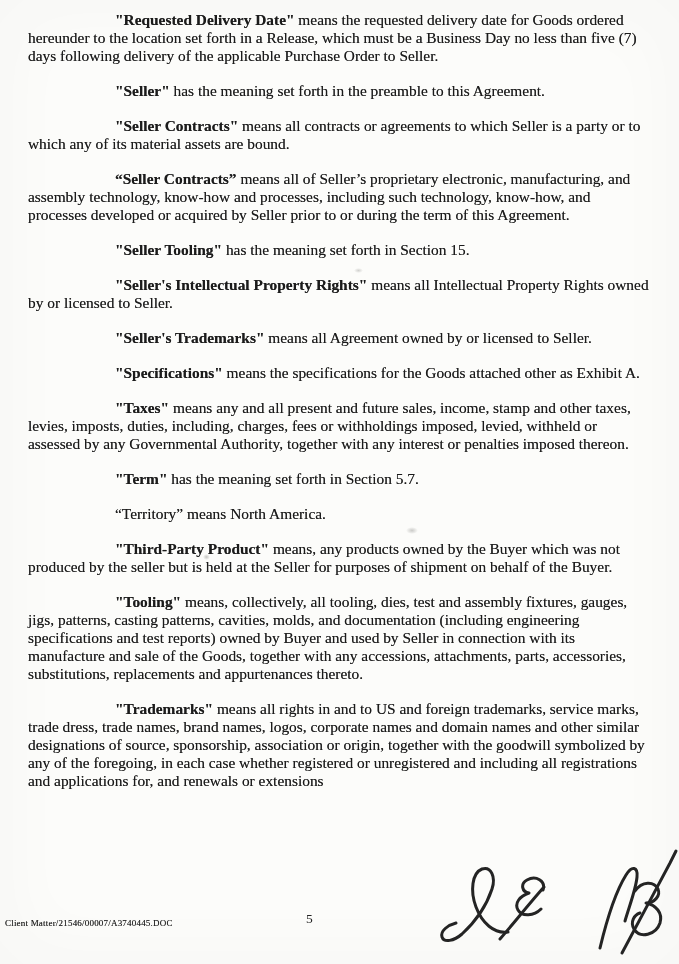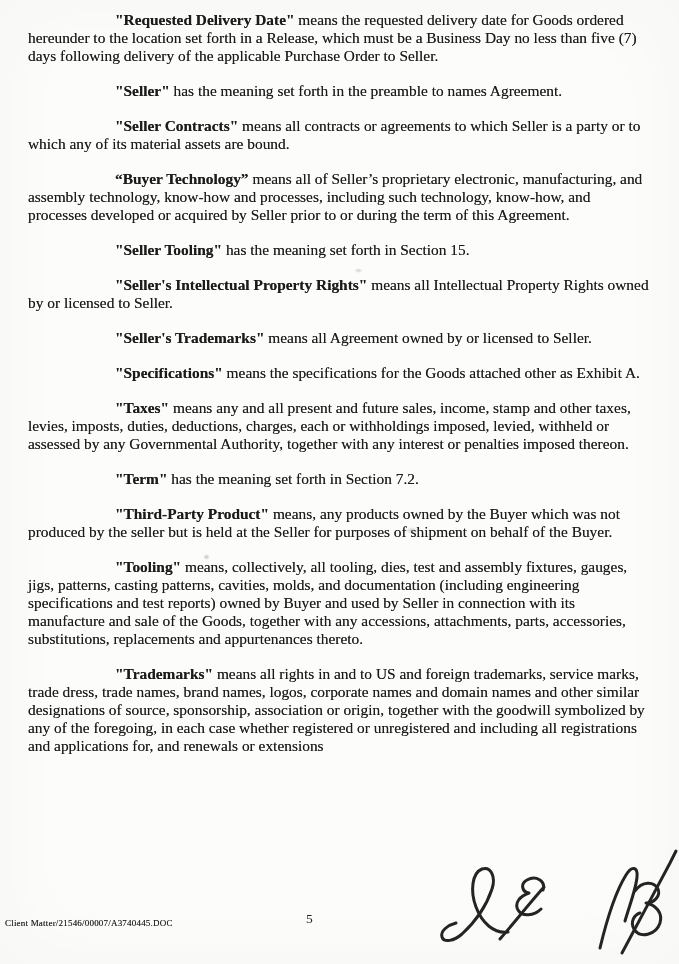--- a/index.html
+++ b/index.html
@@ -71,29 +71,30 @@
   .a3 { left: 354px; top: 268px; width: 9px; height: 5px;
         background: radial-gradient(rgba(110,110,105,0.3), rgba(110,110,105,0) 70%); }
 </style>
 </head>
 <body>
 
 <div class="page">
 
   <div class="content">
       <p class="para"><span class="term b">"Requested Delivery Date"</span><span> means the requested delivery date for Goods ordered hereunder to the location set forth in a Release, which must be a Business Day no less than five (7) days following delivery of the applicable Purchase Order to Seller.</span></p>
-      <p class="para"><span class="term b">"Seller"</span><span> has the meaning set forth in the preamble to names Agreement.</span></p>
+      <p class="para"><span class="term b">"Seller"</span><span> has the meaning set forth in the preamble to this Agreement.</span></p>
       <p class="para"><span class="term b">"Seller Contracts"</span><span> means all contracts or agreements to which Seller is a party or to which any of its material assets are bound.</span></p>
-      <p class="para"><span class="term b">“Buyer Technology”</span><span> means all of Seller’s proprietary electronic, manufacturing, and assembly technology, know-how and processes, including such technology, know-how, and processes developed or acquired by Seller prior to or during the term of this Agreement.</span></p>
+      <p class="para"><span class="term b">“Seller Contracts”</span><span> means all of Seller’s proprietary electronic, manufacturing, and assembly technology, know-how and processes, including such technology, know-how, and processes developed or acquired by Seller prior to or during the term of this Agreement.</span></p>
       <p class="para"><span class="term b">"Seller Tooling"</span><span> has the meaning set forth in Section 15.</span></p>
       <p class="para"><span class="term b">"Seller's Intellectual Property Rights"</span><span> means all Intellectual Property Rights owned by or licensed to Seller.</span></p>
       <p class="para"><span class="term b">"Seller's Trademarks"</span><span> means all Agreement owned by or licensed to Seller.</span></p>
       <p class="para"><span class="term b">"Specifications"</span><span> means the specifications for the Goods attached other as Exhibit A.</span></p>
-      <p class="para"><span class="term b">"Taxes"</span><span> means any and all present and future sales, income, stamp and other taxes, levies, imposts, duties, deductions, charges, each or withholdings imposed, levied, withheld or assessed by any Governmental Authority, together with any interest or penalties imposed thereon.</span></p>
-      <p class="para"><span class="term b">"Term"</span><span> has the meaning set forth in Section 7.2.</span></p>
+      <p class="para"><span class="term b">"Taxes"</span><span> means any and all present and future sales, income, stamp and other taxes, levies, imposts, duties, including, charges, fees or withholdings imposed, levied, withheld or assessed by any Governmental Authority, together with any interest or penalties imposed thereon.</span></p>
+      <p class="para"><span class="term b">"Term"</span><span> has the meaning set forth in Section 5.7.</span></p>
+      <p class="para"><span class="term">“Territory”</span><span> means North America.</span></p>
       <p class="para"><span class="term b">"Third-Party Product"</span><span> means, any products owned by the Buyer which was not produced by the seller but is held at the Seller for purposes of shipment on behalf of the Buyer.</span></p>
       <p class="para"><span class="term b">"Tooling"</span><span> means, collectively, all tooling, dies, test and assembly fixtures, gauges, jigs, patterns, casting patterns, cavities, molds, and documentation (including engineering specifications and test reports) owned by Buyer and used by Seller in connection with its manufacture and sale of the Goods, together with any accessions, attachments, parts, accessories, substitutions, replacements and appurtenances thereto.</span></p>
       <p class="para"><span class="term b">"Trademarks"</span><span> means all rights in and to US and foreign trademarks, service marks, trade dress, trade names, brand names, logos, corporate names and domain names and other similar designations of source, sponsorship, association or origin, together with the goodwill symbolized by any of the foregoing, in each case whether registered or unregistered and including all registrations and applications for, and renewals or extensions</span></p>
     </div>
 
   <svg class="signatures" viewBox="0 0 249 129" xmlns="http://www.w3.org/2000/svg" aria-hidden="true">
 
     <path d="M78 97 C64 99 52 88 46 72 C40 56 42 38 52 34 C61 31 66 42 62 54 C56 72 44 88 32 99 C24 106 14 108 12 102 C10 96 18 90 26 88"></path>
     <path d="M113 55 C116 46 106 40 97 45 C90 49 92 57 99 58 C90 61 84 68 88 75 C92 82 104 81 111 74 M70 104 C84 88 98 70 114 52"></path>
 

